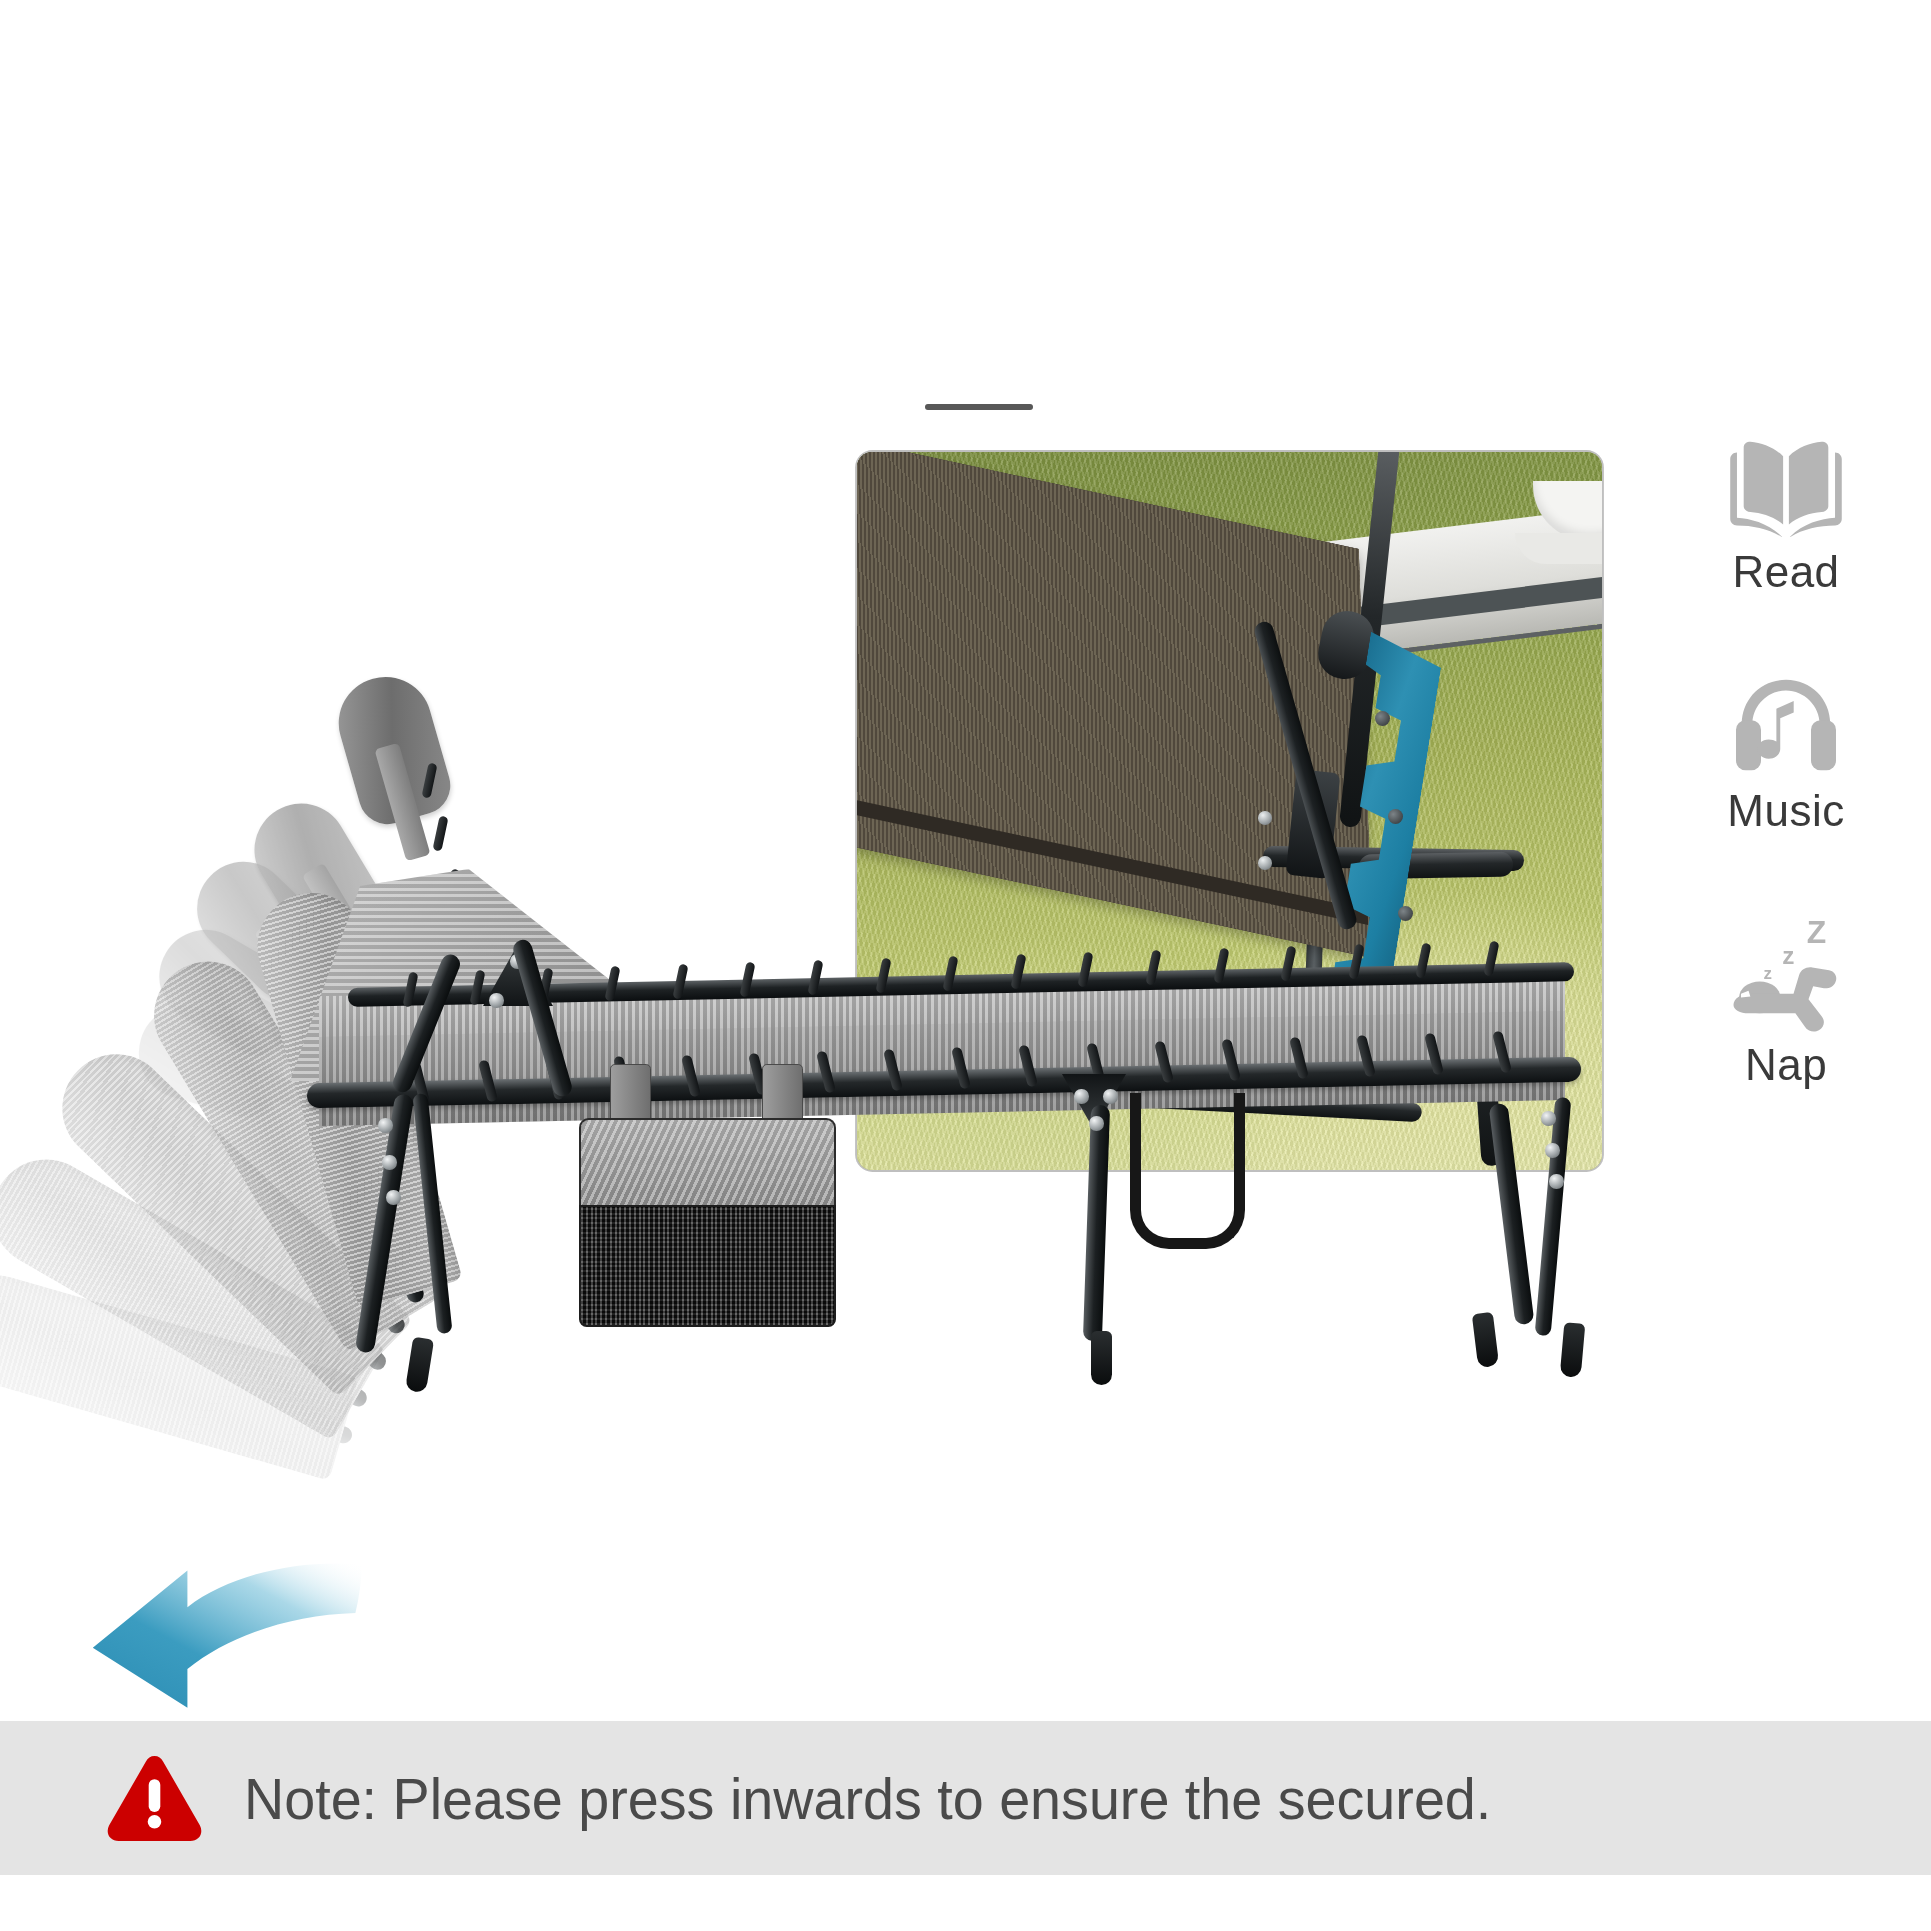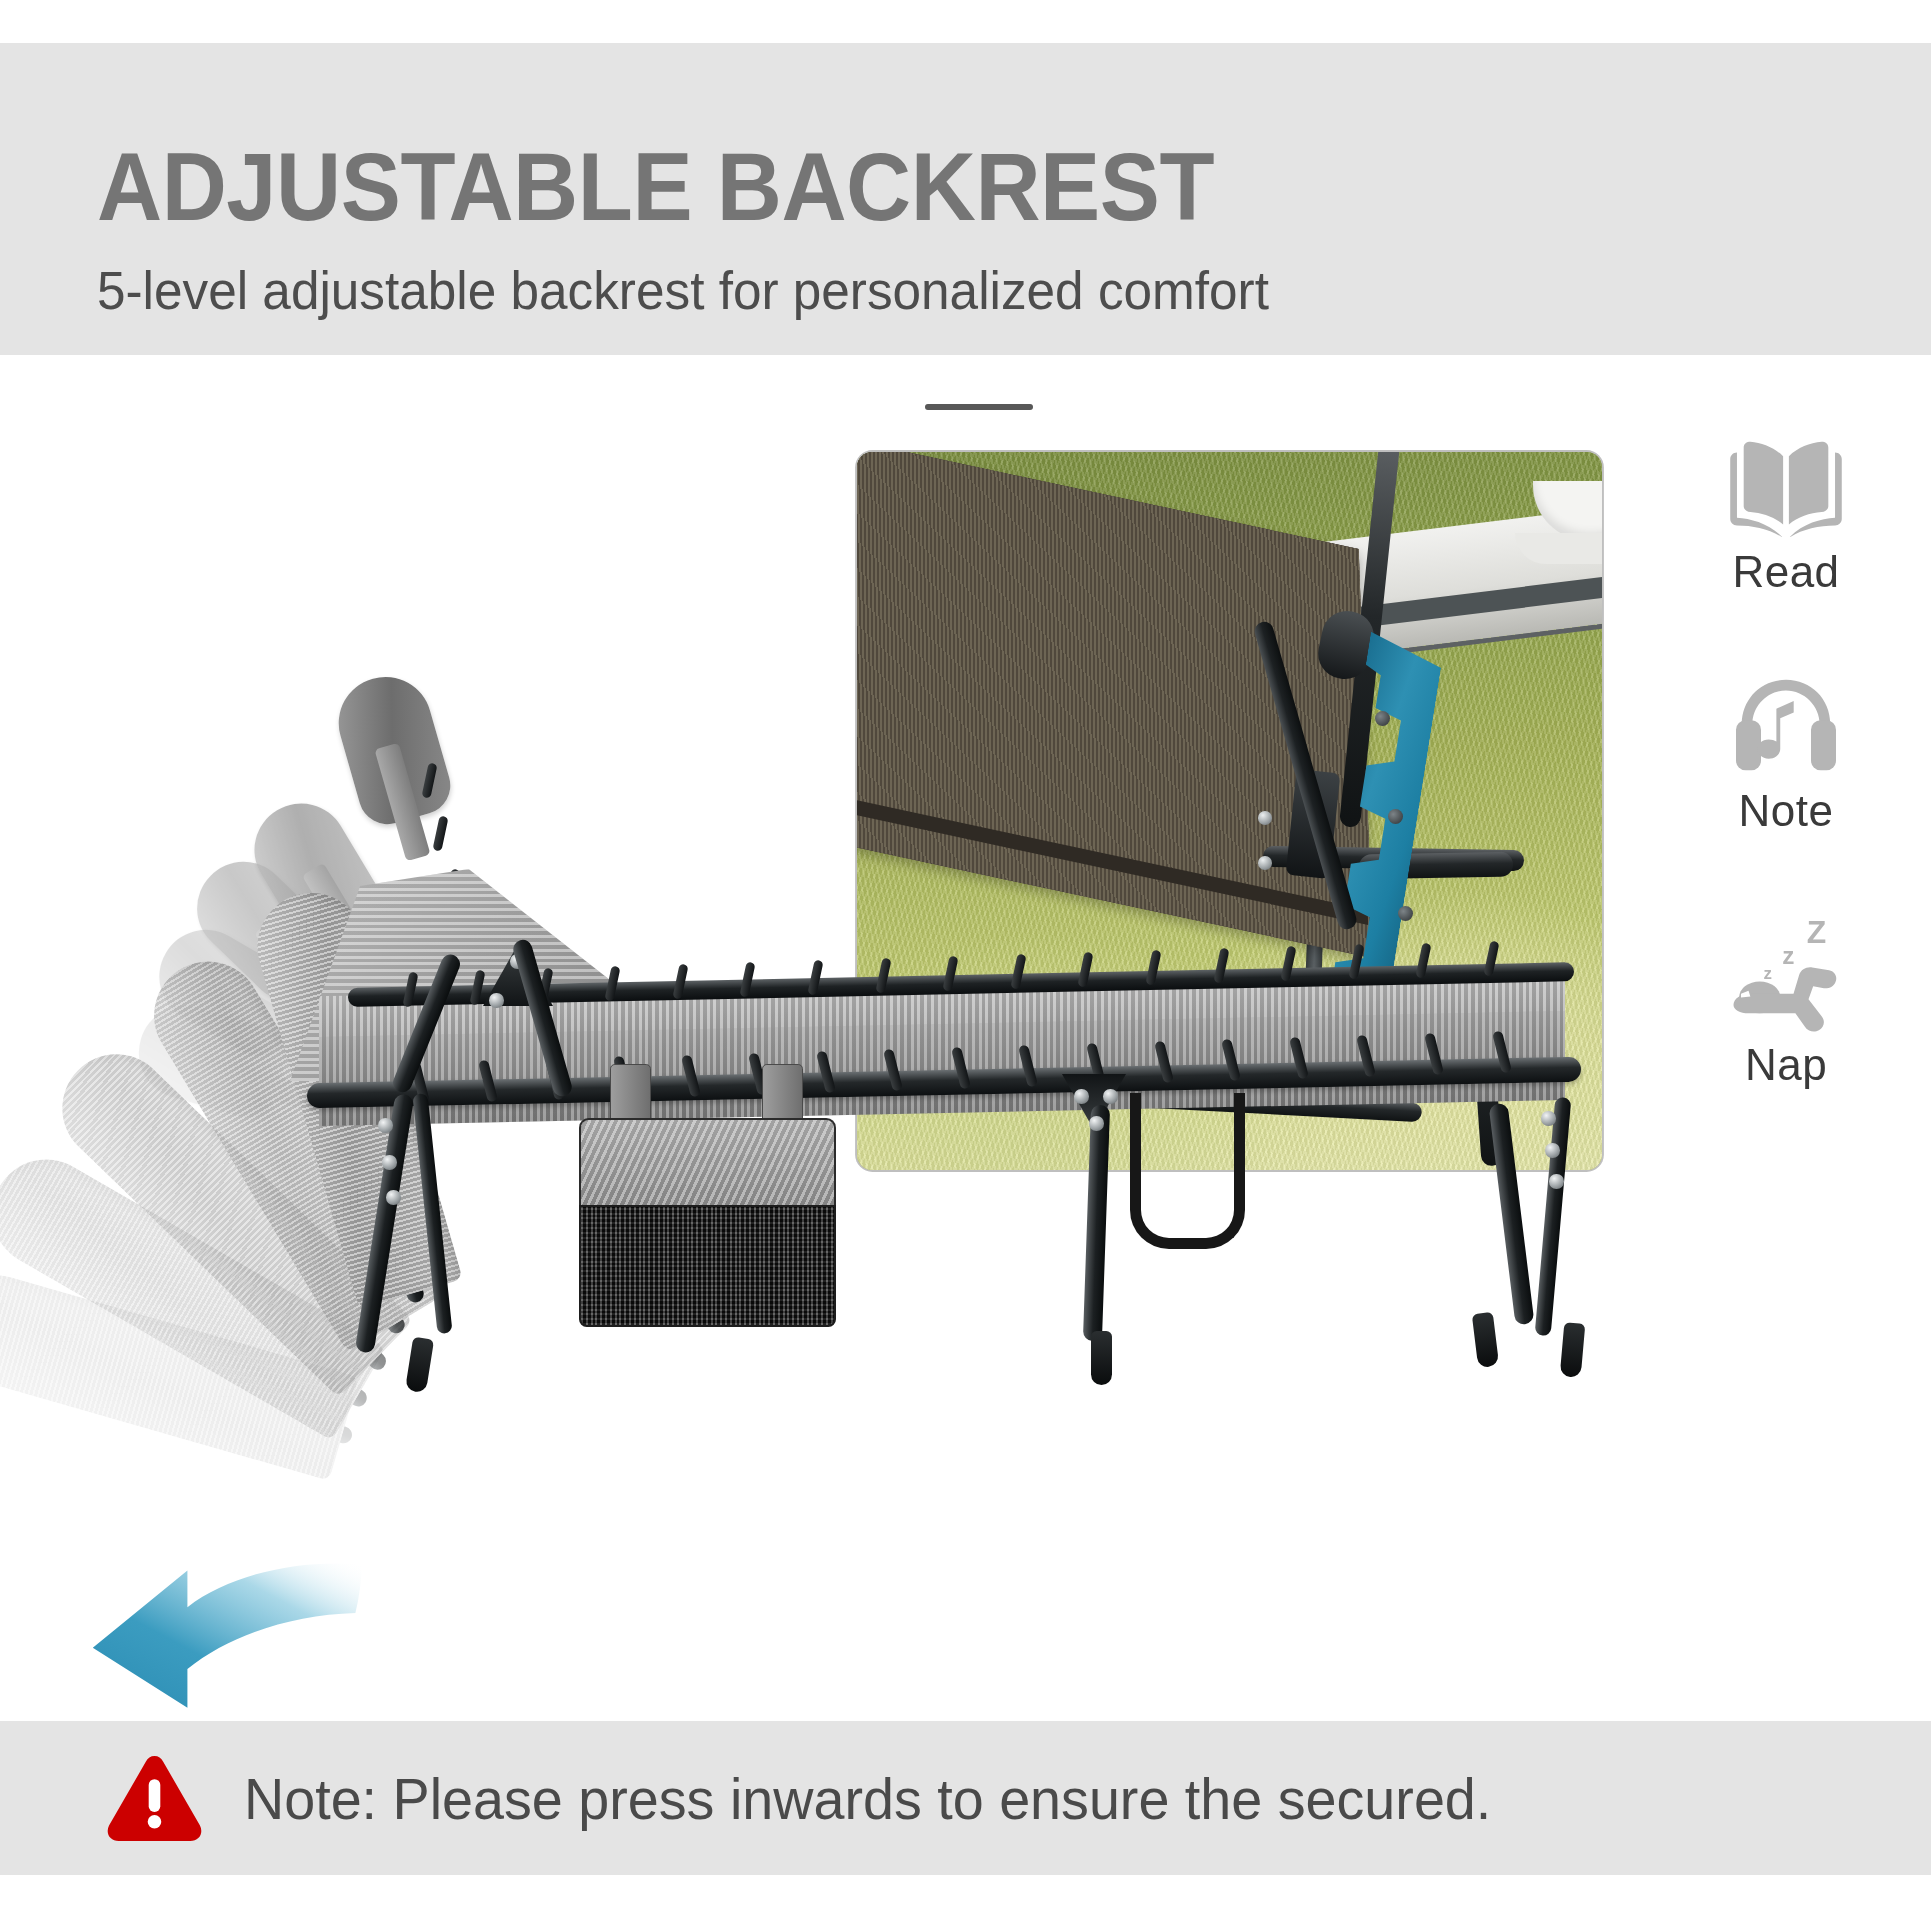--- a/index.html
+++ b/index.html
@@ -290,24 +290,20 @@
   .note-text{
     margin-left:41px;font-size:58px;color:#4a4a4a;font-weight:400;
     transform:scaleX(0.96);transform-origin:left center;white-space:nowrap;
   }
 </style>
 </head>
 <body>
 
 <div class="stage">
 
-  <div class="header-band">
-    <div class="header-title">ADJUSTABLE BACKREST</div>
-    <div class="header-sub">5-level adjustable backrest for personalized comfort</div>
-  </div>
 
   <div class="inset-dash"></div>
 
   <div class="inset-photo">
     <div class="grass"></div>
     <div class="photo-table"></div>
     <div class="photo-table-edge"></div>
     <div class="photo-table-leg"></div>
     <div class="photo-bowl"></div>
     <div class="photo-bowl2"></div>
@@ -350,21 +346,21 @@
 
     <div class="icon-item">
       <div class="icon-box">
         <svg width="112" height="100" viewBox="0 0 116 104" aria-hidden="true">
           <path class="ico" d="M58 4C32 4 12 24 12 50v12h11V50c0-19 16-35 35-35s35 16 35 35v12h11V50C104 24 84 4 58 4z"></path>
           <rect class="ico" x="6" y="46" width="26" height="52" rx="10"></rect>
           <rect class="ico" x="84" y="46" width="26" height="52" rx="10"></rect>
           <path class="ico" d="M66 26l-18 8v34c-2-1-5-2-8-2-7 0-12 5-12 10s5 10 12 10 12-5 12-10V44l14-6v-12z"></path>
         </svg>
       </div>
-      <div class="icon-label">Note</div>
+      <div class="icon-label">Music</div>
     </div>
 
 
     <div class="icon-item">
       <div class="icon-box" style="height:124px;">
         <svg width="124" height="120" viewBox="0 0 128 124" aria-hidden="true">
           <text class="ico" x="86" y="30" font-family="'Liberation Sans',sans-serif" font-size="34" font-weight="700" fill="#b5b5b5">Z</text>
           <text class="ico" x="60" y="52" font-family="'Liberation Sans',sans-serif" font-size="26" font-weight="700" fill="#b5b5b5">z</text>
           <text class="ico" x="40" y="68" font-family="'Liberation Sans',sans-serif" font-size="18" font-weight="700" fill="#b5b5b5">z</text>
           <ellipse class="ico" cx="36" cy="88" rx="22" ry="17"></ellipse>

